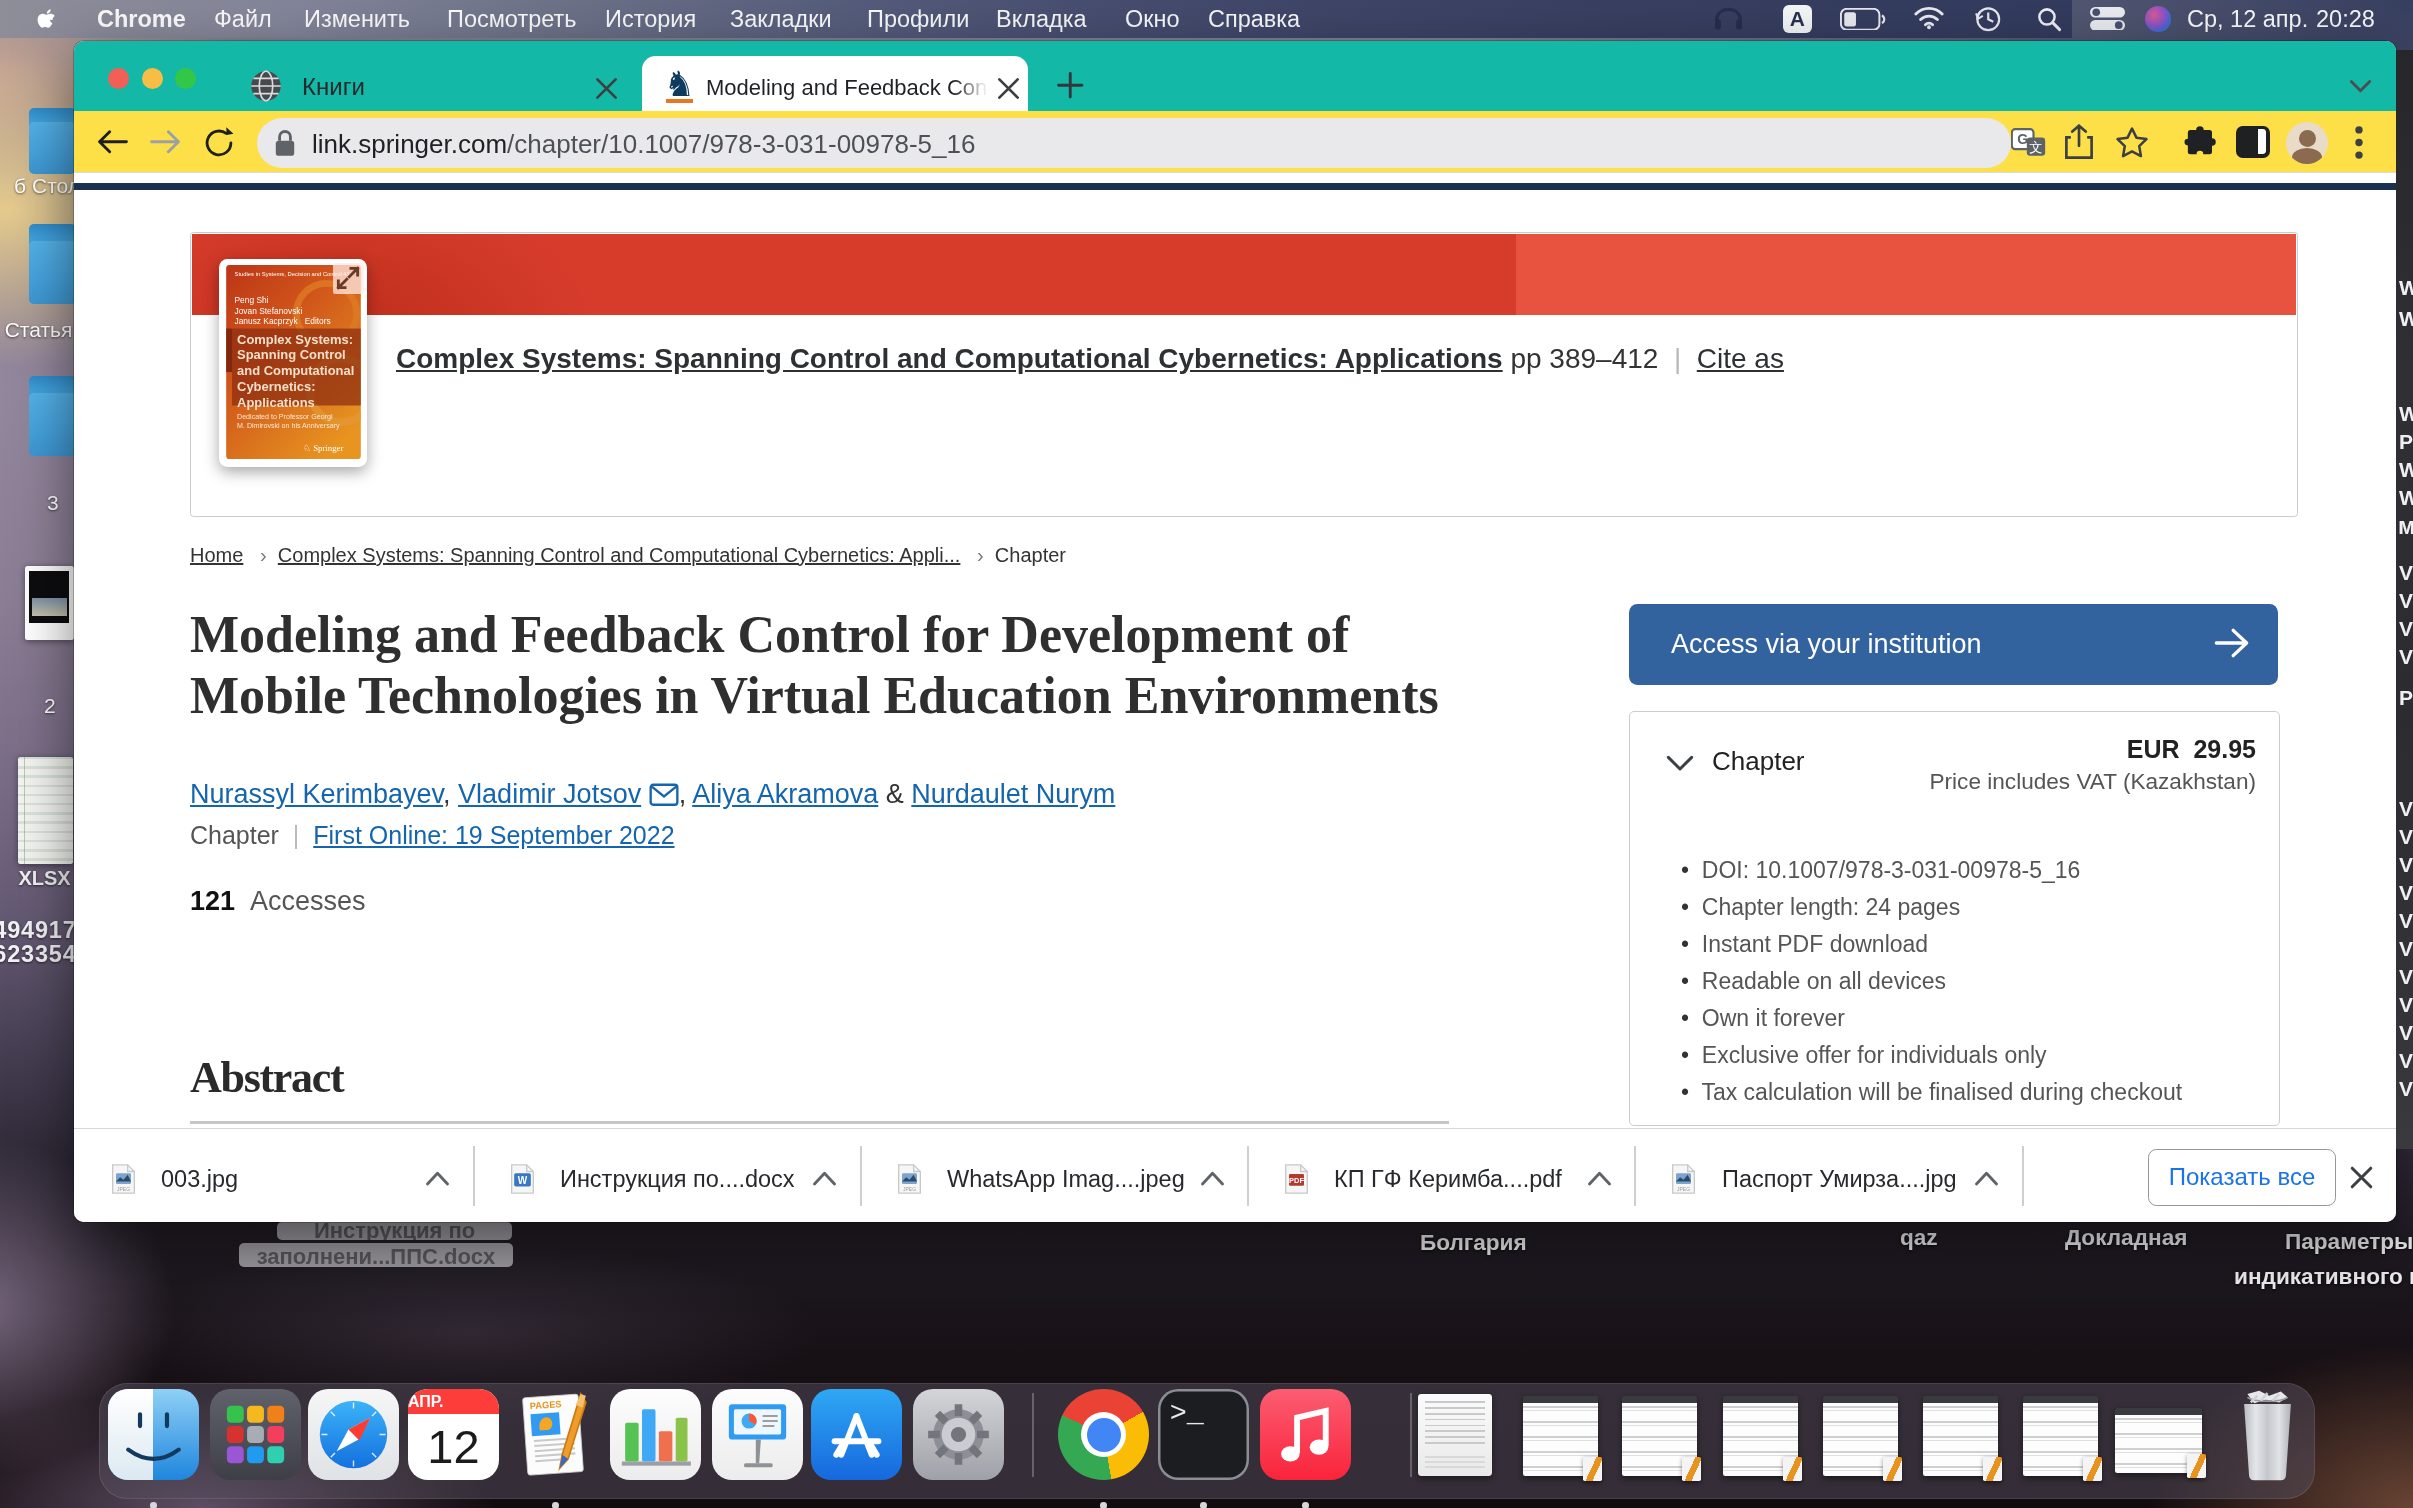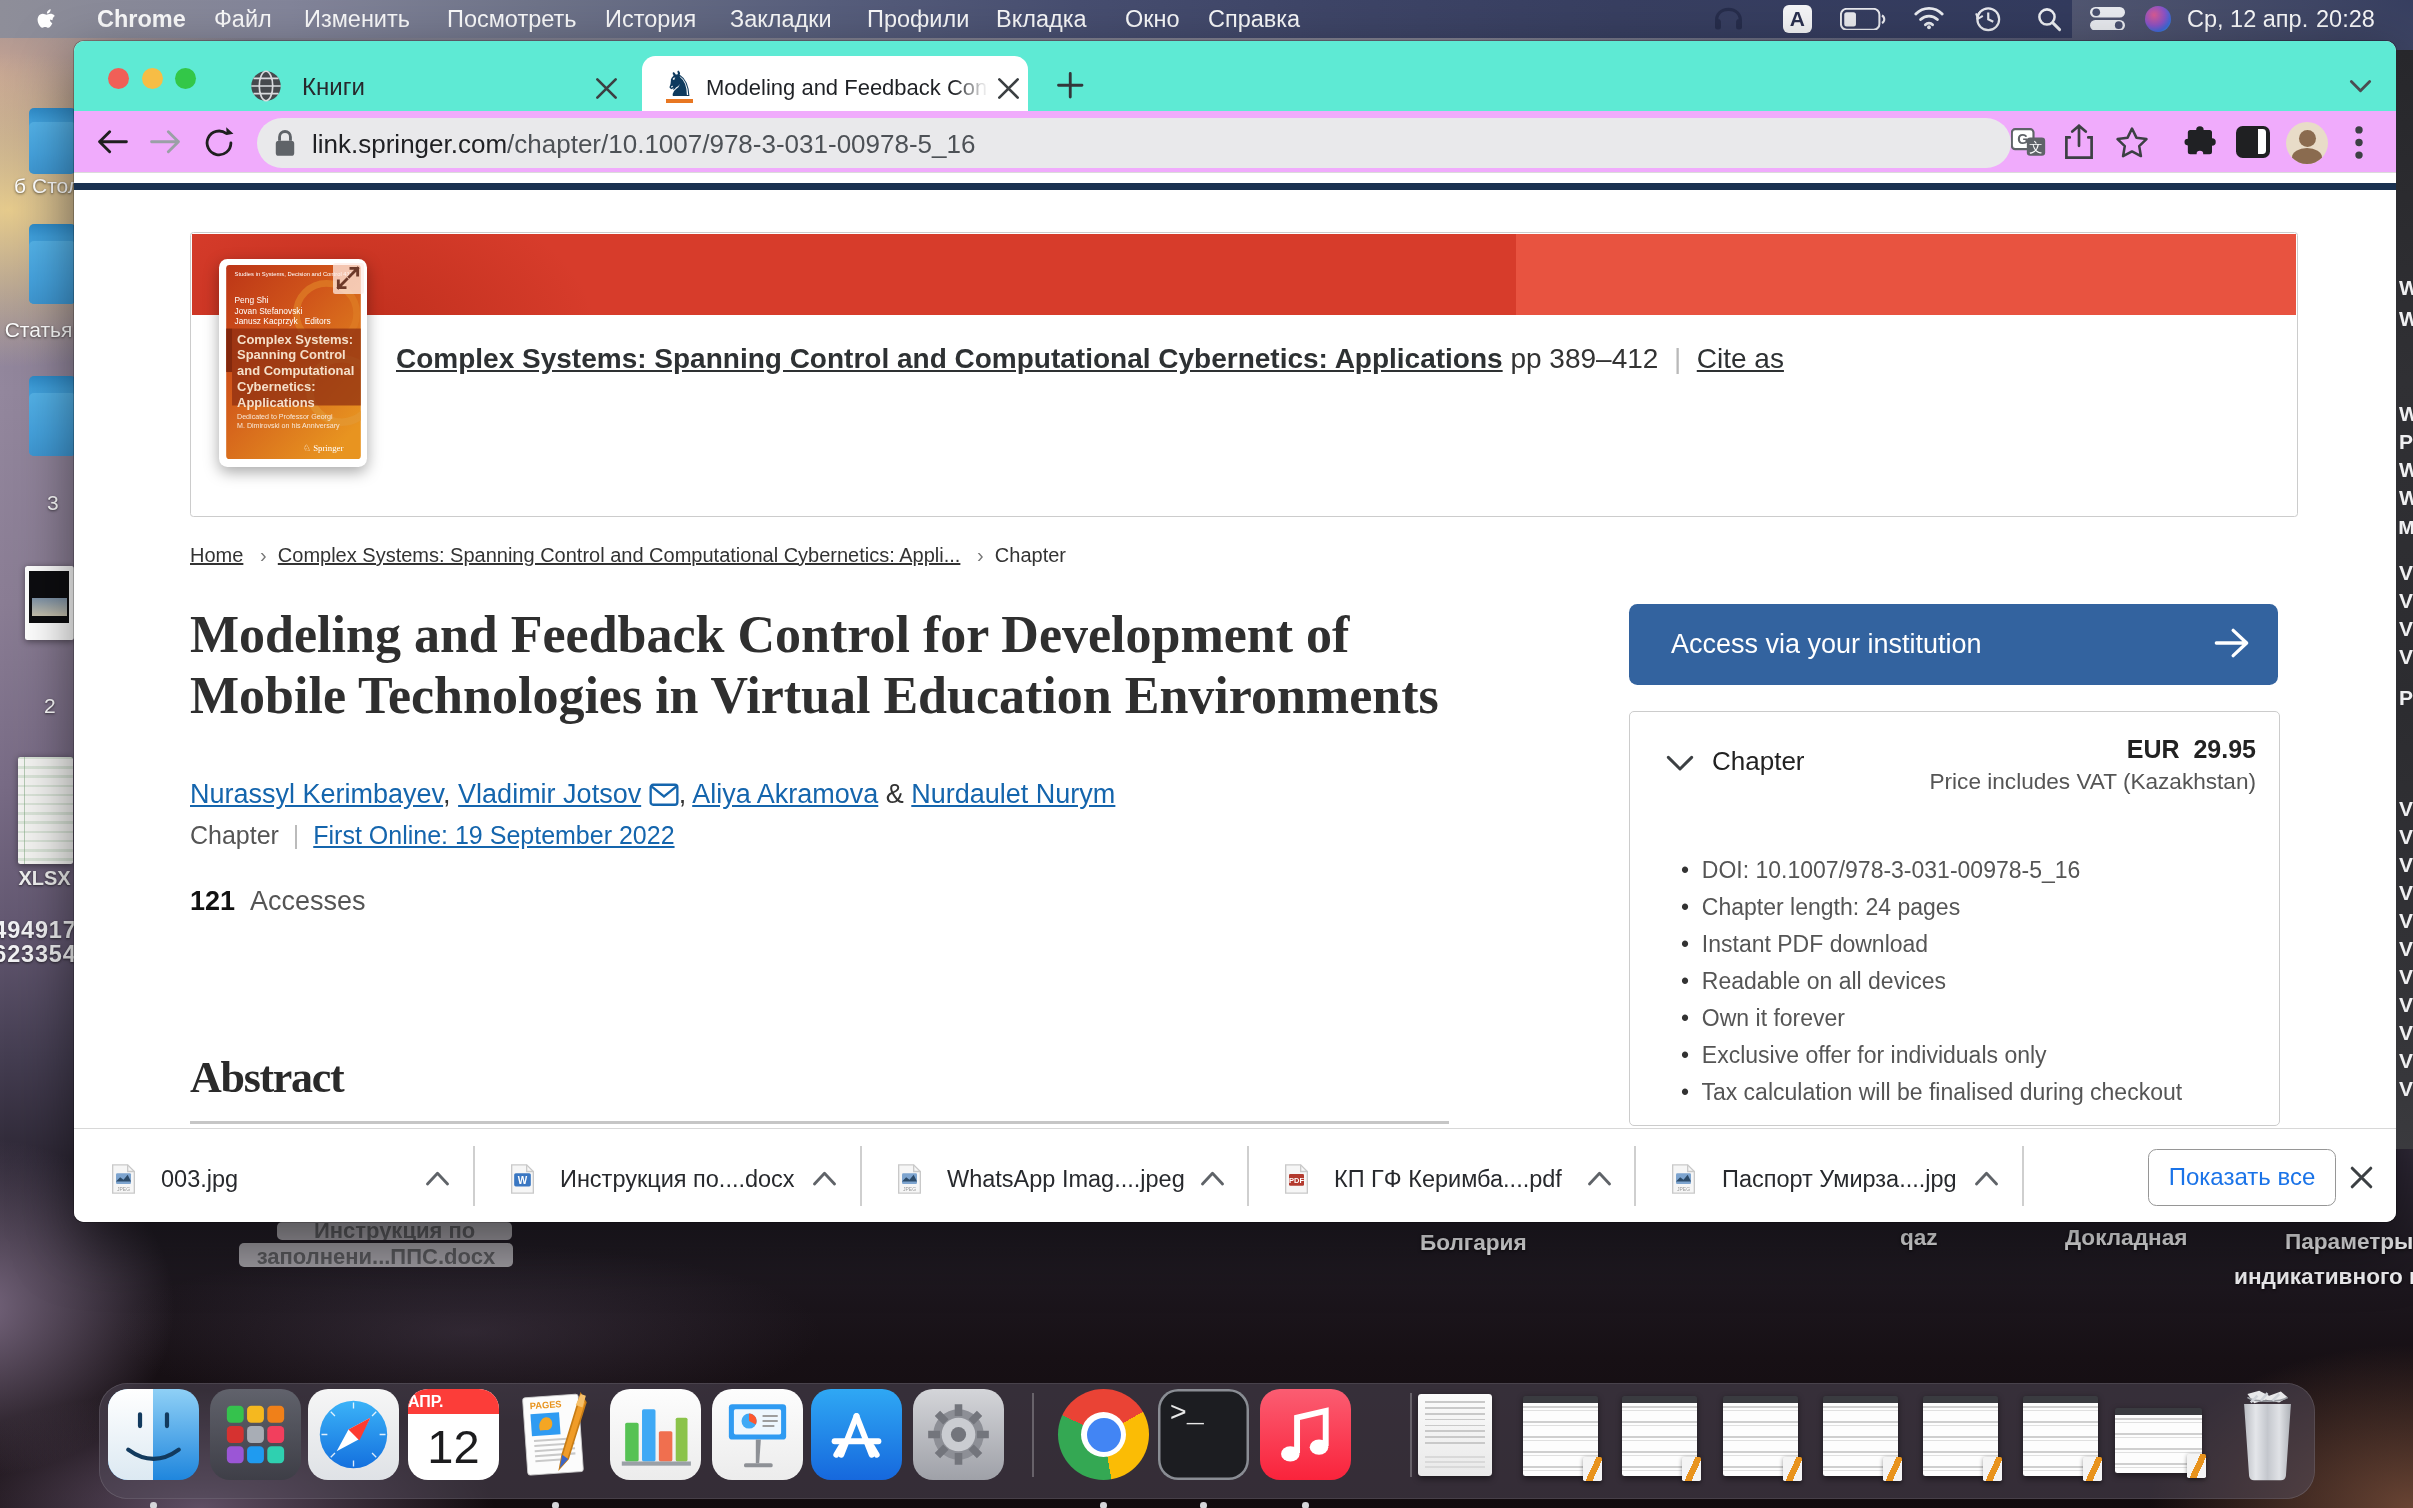--- a/index.html
+++ b/index.html
@@ -18,22 +18,22 @@
   }
   .abs { position:absolute; }
   
   #menubar { position:absolute; left:0; top:0; width:2072px; height:38px;
     background:linear-gradient(90deg, #8e8e99 0%, #83859a 14%, #6e7389 26%, #575e7c 40%, #474e70 52%, #3e4567 64%, #383f61 78%, #333b5e 100%);
     color:#ffffff; }
   .mitem { position:absolute; top:0; height:38px; line-height:38px; font-size:23.5px; color:rgba(255,255,255,0.96); white-space:nowrap; }
   
   #win { position:absolute; left:74px; top:41px; width:2322px; height:1181px; border-radius:10px;
     background:#ffffff; box-shadow:0 21px 59px rgba(0,0,0,0.5), 0 0 0 0.8px rgba(0,0,0,0.28); overflow:hidden; }
-  #tabstrip { position:absolute; left:0; top:0; width:2322px; height:70px; background:#5eead4; }
-  #toolbar { position:absolute; left:0; top:70px; width:2322px; height:62px; background:#f0abfc; border-bottom:1.7px solid #dbdbdb; }
+  #tabstrip { position:absolute; left:0; top:0; width:2322px; height:70px; background:#14b8a6; }
+  #toolbar { position:absolute; left:0; top:70px; width:2322px; height:62px; background:#fde047; border-bottom:1.7px solid #dbdbdb; }
   #pagegap { position:absolute; left:0; top:134px; width:2322px; height:7.5px; background:#ffffff; }
   #navybar { position:absolute; left:0; top:142px; width:2322px; height:7.5px; background:#1a3150; }
   #page { position:absolute; left:0; top:149px; width:2322px; height:938px; background:#ffffff; }
   #dlbar { position:absolute; left:0; top:1087px; width:2322px; height:94px; background:#ffffff; border-top:1.7px solid #d8d8d8; }
   
   .pv { position:absolute; top:1396px; width:75px; height:80px; background:#fdfdfd; border-radius:2.5px;
     box-shadow:0 2.5px 6.7px rgba(0,0,0,0.45);
     background-image:
       linear-gradient(180deg,#3a3b40 0 6.7px, transparent 6.7px),
       repeating-linear-gradient(180deg, transparent 0 10px, #cfcfcf 10px 11.7px, transparent 11.7px 14.2px, #e0e0e0 14.2px 15px);

